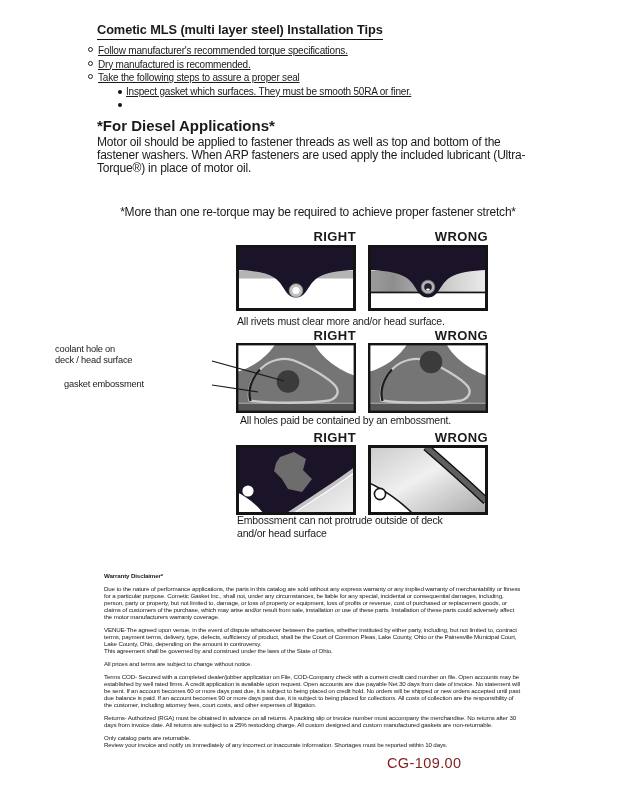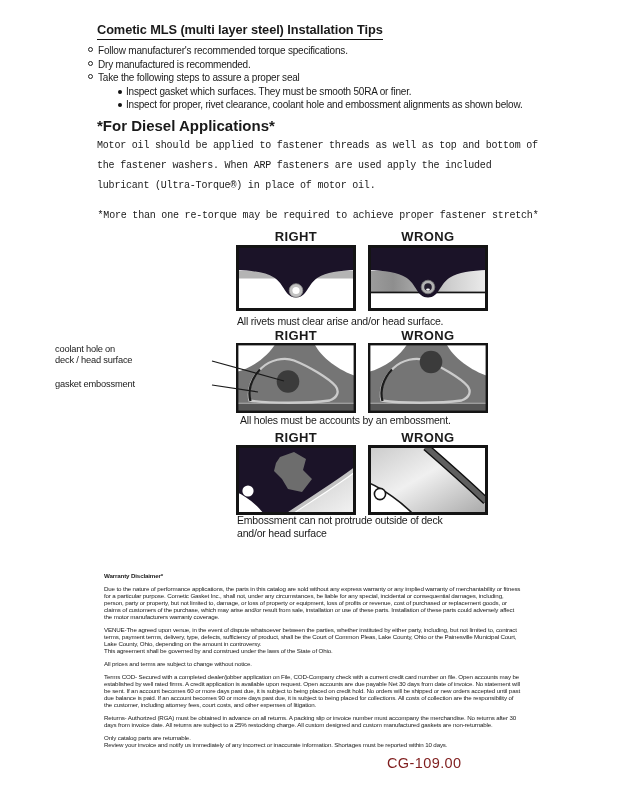--- a/index.html
+++ b/index.html
@@ -7,28 +7,28 @@
     position:relative; width:618px; height:800px; margin:0 auto;
     background:#ffffff; overflow:hidden;
     font-family:"Liberation Sans", sans-serif; color:#1a1a1a;
   }
   .abs { position:absolute; }
   .title {
     left:97px; top:22px; font-size:12.8px; font-weight:bold; letter-spacing:-0.1px;
     border-bottom:1.6px solid #111; padding-bottom:2px; display:inline-block;
   }
   .tips { left:88px; top:44px; width:470px; font-size:10px; letter-spacing:-0.2px; }
-  .tip { height:13.6px; line-height:13.6px; white-space:nowrap; }
+  .tip { height:13.6px; line-height:13.6px; white-space:nowrap;text-decoration:underline; }
   .tip.sub { padding-left:30px; }
   .o-marker { display:inline-block; width:3px; height:3px; border:1px solid #222; border-radius:50%; margin-right:5px; vertical-align:2px; }
   .f-marker { display:inline-block; width:4px; height:4px; background:#111; border-radius:50%; margin-right:4px; vertical-align:1px; }
   .diesel-heading { left:97px; top:117px; font-size:15px; font-weight:bold; }
-  .para { left:97px; width:442px; font-size:10px; letter-spacing:-0.2px; line-height:20px;font-family:Liberation Mono, monospace; }
+  .para { left:97px; width:442px; font-size:12px; letter-spacing:-0.2px; line-height:13px; }
   .p1 { top:136px; } .p2 { top:165px; } .p3 { top:206px;text-align:center; }
-  .fig-label { width:120px; text-align:center; font-size:13px; font-weight:bold; letter-spacing:0.4px; }
+  .fig-label { width:120px; text-align:right; font-size:13px; font-weight:bold; letter-spacing:0.4px; }
   .cap { font-size:10.5px; letter-spacing:-0.2px; line-height:12.6px; white-space:nowrap; }
   .cap.wrap { white-space:normal; width:232px; }
   .ann { width:155px; text-align:left; font-size:9.3px; letter-spacing:-0.2px; line-height:10.6px; }
   .panel { display:block; }
   .disclaimer { left:104px; top:572px; width:418px; font-size:6.2px; letter-spacing:-0.15px; line-height:7px; }
   .disclaimer .hd { font-weight:bold; margin-bottom:6px; }
   .disclaimer .mb { margin-bottom:6px; }
   .code { left:387px; top:755px; font-size:14.5px; letter-spacing:0.4px; color:#7f1d1d; }
   .overlay { left:0; top:0; pointer-events:none; }
 </style>
@@ -37,21 +37,21 @@
 
 <div class="page">
 
   <div class="abs title">Cometic MLS (multi layer steel) Installation Tips</div>
 
   <div class="abs tips">
     <div class="tip"><span class="o-marker"></span><span>Follow manufacturer's recommended torque specifications.</span></div>
     <div class="tip"><span class="o-marker"></span><span>Dry manufactured is recommended.</span></div>
     <div class="tip"><span class="o-marker"></span><span>Take the following steps to assure a proper seal</span></div>
     <div class="tip sub"><span class="f-marker"></span><span>Inspect gasket which surfaces.  They must be smooth 50RA or finer.</span></div>
-    <div class="tip sub"><span class="f-marker"></span><span>Inspect for proper, rivet clearance, coolant hole and embossment alignments as shown below.</span></div>
+    <div class="tip sub"><span class="f-marker"></span></div>
   </div>
 
   <div class="abs diesel-heading">*For Diesel Applications*</div>
   <div class="abs para p1">Motor oil should be applied to fastener threads as well as top and bottom of the fastener washers. When ARP fasteners are used apply the included lubricant (Ultra-Torque®) in place of motor oil.</div>
   <div class="abs para p3">*More than one re-torque may be required to achieve proper fastener stretch*</div>
 
   <div class="abs fig-label" style="left:236px; top:229px;">RIGHT</div>
   <div class="abs fig-label" style="left:368px; top:229px;">WRONG</div>
 
   <svg class="abs panel" style="left:236px; top:245px;" width="120" height="66" viewBox="0 0 120 66">
@@ -75,30 +75,30 @@
     <rect x="0" y="0" width="120" height="66" fill="#ffffff"></rect>
     <rect x="2" y="26" width="116" height="21" fill="url(#g1)"></rect>
     <rect x="2" y="46.6" width="116" height="1.7" fill="#141414"></rect>
     <path d="M0,0 H120 V25 C103,25.5 90,27.5 82,32.5 C71.5,39 71,52.5 60,52.5 C49,52.5 48.5,39 38,32.5 C30,27.5 17,25.5 0,25 Z" fill="#1b1328"></path>
     <circle cx="60" cy="42" r="6.8" fill="#b2b2b2" stroke="#777777" stroke-width="0.8"></circle>
     <circle cx="60" cy="42" r="3.8" fill="#241e2e"></circle>
     <ellipse cx="60" cy="44.6" rx="1.9" ry="1.1" fill="#ffffff"></ellipse>
     <rect x="1.5" y="1.5" width="117" height="63" fill="none" stroke="#141414" stroke-width="3"></rect>
   </svg>
 
-  <div class="abs cap" style="left:237px; top:315px;">All rivets must clear arise and/or head surface.</div>
+  <div class="abs cap" style="left:237px; top:315px;">All rivets must clear more and/or head surface.</div>
 
   <div class="abs fig-label" style="left:236px; top:328px;">RIGHT</div>
   <div class="abs fig-label" style="left:368px; top:328px;">WRONG</div>
 
   <div class="abs ann" style="left:55px; top:344px;">
     <div>coolant hole on</div>
     <div>deck / head surface</div>
   </div>
-  <div class="abs ann" style="left:55px; top:379px;">gasket embossment</div>
+  <div class="abs ann" style="left:64px; top:379px;">gasket embossment</div>
 
   <svg class="abs panel" style="left:236px; top:343px;" width="120" height="70" viewBox="0 0 120 70">
     <rect x="0" y="0" width="120" height="70" fill="#ffffff"></rect>
     <path d="M0,70 V29 C17,25 32,13 40,0 H78 C85,15 104,28 120,33 V70 Z" fill="#757575"></path>
     <rect x="2" y="59.6" width="116" height="1.4" fill="#9c9c9c"></rect>
     <rect x="2" y="61" width="116" height="7.5" fill="#565656"></rect>
     <path d="M13.5,57.5 C11,47 15.5,34.5 25.5,25 C34,17 48,13.5 58,17.5 C72,23 92.5,35 99.5,43 C103.5,48 102,54.5 93.5,57.5 C72,60.5 33,60.5 13.5,57.5 Z" fill="none" stroke="#cbcbcb" stroke-width="2.3"></path>
     <path d="M14.5,58 C11.5,48 15,36 24,26.5" fill="none" stroke="#1c1c1c" stroke-width="2.3"></path>
     <circle cx="52" cy="38.5" r="11.3" fill="#3b3b3b"></circle>
     <rect x="1.2" y="1.2" width="117.6" height="67.6" fill="none" stroke="#141414" stroke-width="2.4"></rect>
@@ -108,21 +108,21 @@
     <rect x="0" y="0" width="120" height="70" fill="#ffffff"></rect>
     <path d="M0,70 V29 C17,25 32,13 40,0 H78 C85,15 104,28 120,33 V70 Z" fill="#757575"></path>
     <rect x="2" y="59.6" width="116" height="1.4" fill="#9c9c9c"></rect>
     <rect x="2" y="61" width="116" height="7.5" fill="#565656"></rect>
     <path d="M13.5,57.5 C11,47 15.5,34.5 25.5,25 C34,17 48,13.5 58,17.5 C72,23 92.5,35 99.5,43 C103.5,48 102,54.5 93.5,57.5 C72,60.5 33,60.5 13.5,57.5 Z" fill="none" stroke="#cbcbcb" stroke-width="2.3"></path>
     <path d="M14.5,58 C11.5,48 15,36 24,26.5" fill="none" stroke="#1c1c1c" stroke-width="2.3"></path>
     <circle cx="63" cy="19" r="11.3" fill="#3b3b3b"></circle>
     <rect x="1.2" y="1.2" width="117.6" height="67.6" fill="none" stroke="#141414" stroke-width="2.4"></rect>
   </svg>
 
-  <div class="abs cap" style="left:240px; top:414px;">All holes must be accounts by an embossment.</div>
+  <div class="abs cap" style="left:240px; top:414px;">All holes paid be contained by an embossment.</div>
 
   <svg class="abs overlay" width="618" height="800" viewBox="0 0 618 800">
     <line x1="212" y1="361" x2="284" y2="381" stroke="#1a1a1a" stroke-width="1.2"></line>
     <line x1="212" y1="385" x2="258" y2="392" stroke="#1a1a1a" stroke-width="1.2"></line>
   </svg>
 
   <div class="abs fig-label" style="left:236px; top:430px;">RIGHT</div>
   <div class="abs fig-label" style="left:368px; top:430px;">WRONG</div>
 
   <svg class="abs panel" style="left:236px; top:445px;" width="120" height="70" viewBox="0 0 120 70">

